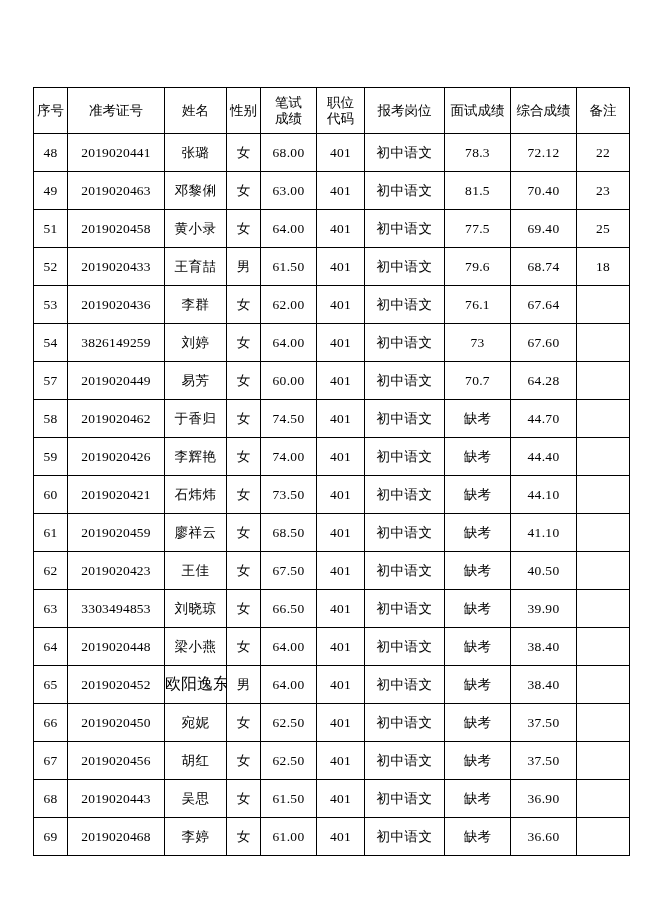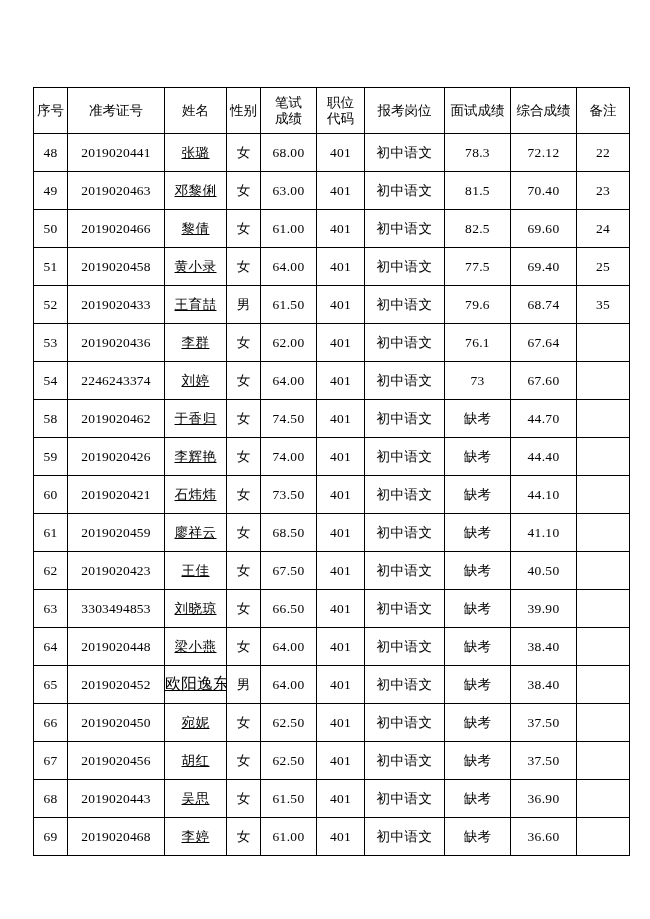--- a/index.html
+++ b/index.html
@@ -69,21 +69,20 @@
     font-family: "Liberation Serif", "DejaVu Serif", serif;
     letter-spacing: 0.3px;
   }
   td.exam {
     font-size: 12.5px;
     letter-spacing: 0.2px;
   }
   td.name {
     font-size: 14px;
     letter-spacing: 0.5px;
-    text-decoration: underline;
   }
   td.name.long {
     font-size: 16px;
     letter-spacing: 0px;
   }
   td.post {
     font-size: 14px;
     letter-spacing: 0.5px;
   }
   td.gender {
@@ -150,32 +149,20 @@
             <td class="name">邓黎俐</td>
             <td class="gender">女</td>
             <td class="num">63.00</td>
             <td class="num">401</td>
             <td class="post">初中语文</td>
             <td class="num interview">81.5</td>
             <td class="num">70.40</td>
             <td class="num">23</td>
           </tr>
           <tr>
-            <td class="num">50</td>
-            <td class="num exam">2019020466</td>
-            <td class="name">黎倩</td>
-            <td class="gender">女</td>
-            <td class="num">61.00</td>
-            <td class="num">401</td>
-            <td class="post">初中语文</td>
-            <td class="num interview">82.5</td>
-            <td class="num">69.60</td>
-            <td class="num">24</td>
-          </tr>
-          <tr>
             <td class="num">51</td>
             <td class="num exam">2019020458</td>
             <td class="name">黄小录</td>
             <td class="gender">女</td>
             <td class="num">64.00</td>
             <td class="num">401</td>
             <td class="post">初中语文</td>
             <td class="num interview">77.5</td>
             <td class="num">69.40</td>
             <td class="num">25</td>
@@ -183,44 +170,56 @@
           <tr>
             <td class="num">52</td>
             <td class="num exam">2019020433</td>
             <td class="name">王育喆</td>
             <td class="gender">男</td>
             <td class="num">61.50</td>
             <td class="num">401</td>
             <td class="post">初中语文</td>
             <td class="num interview">79.6</td>
             <td class="num">68.74</td>
-            <td class="num">35</td>
+            <td class="num">18</td>
           </tr>
           <tr>
             <td class="num">53</td>
             <td class="num exam">2019020436</td>
             <td class="name">李群</td>
             <td class="gender">女</td>
             <td class="num">62.00</td>
             <td class="num">401</td>
             <td class="post">初中语文</td>
             <td class="num interview">76.1</td>
             <td class="num">67.64</td>
             <td class="num"></td>
           </tr>
           <tr>
             <td class="num">54</td>
-            <td class="num exam">2246243374</td>
+            <td class="num exam">3826149259</td>
             <td class="name">刘婷</td>
             <td class="gender">女</td>
             <td class="num">64.00</td>
             <td class="num">401</td>
             <td class="post">初中语文</td>
             <td class="num interview">73</td>
             <td class="num">67.60</td>
+            <td class="num"></td>
+          </tr>
+          <tr>
+            <td class="num">57</td>
+            <td class="num exam">2019020449</td>
+            <td class="name">易芳</td>
+            <td class="gender">女</td>
+            <td class="num">60.00</td>
+            <td class="num">401</td>
+            <td class="post">初中语文</td>
+            <td class="num interview">70.7</td>
+            <td class="num">64.28</td>
             <td class="num"></td>
           </tr>
           <tr>
             <td class="num">58</td>
             <td class="num exam">2019020462</td>
             <td class="name">于香归</td>
             <td class="gender">女</td>
             <td class="num">74.50</td>
             <td class="num">401</td>
             <td class="post">初中语文</td>

